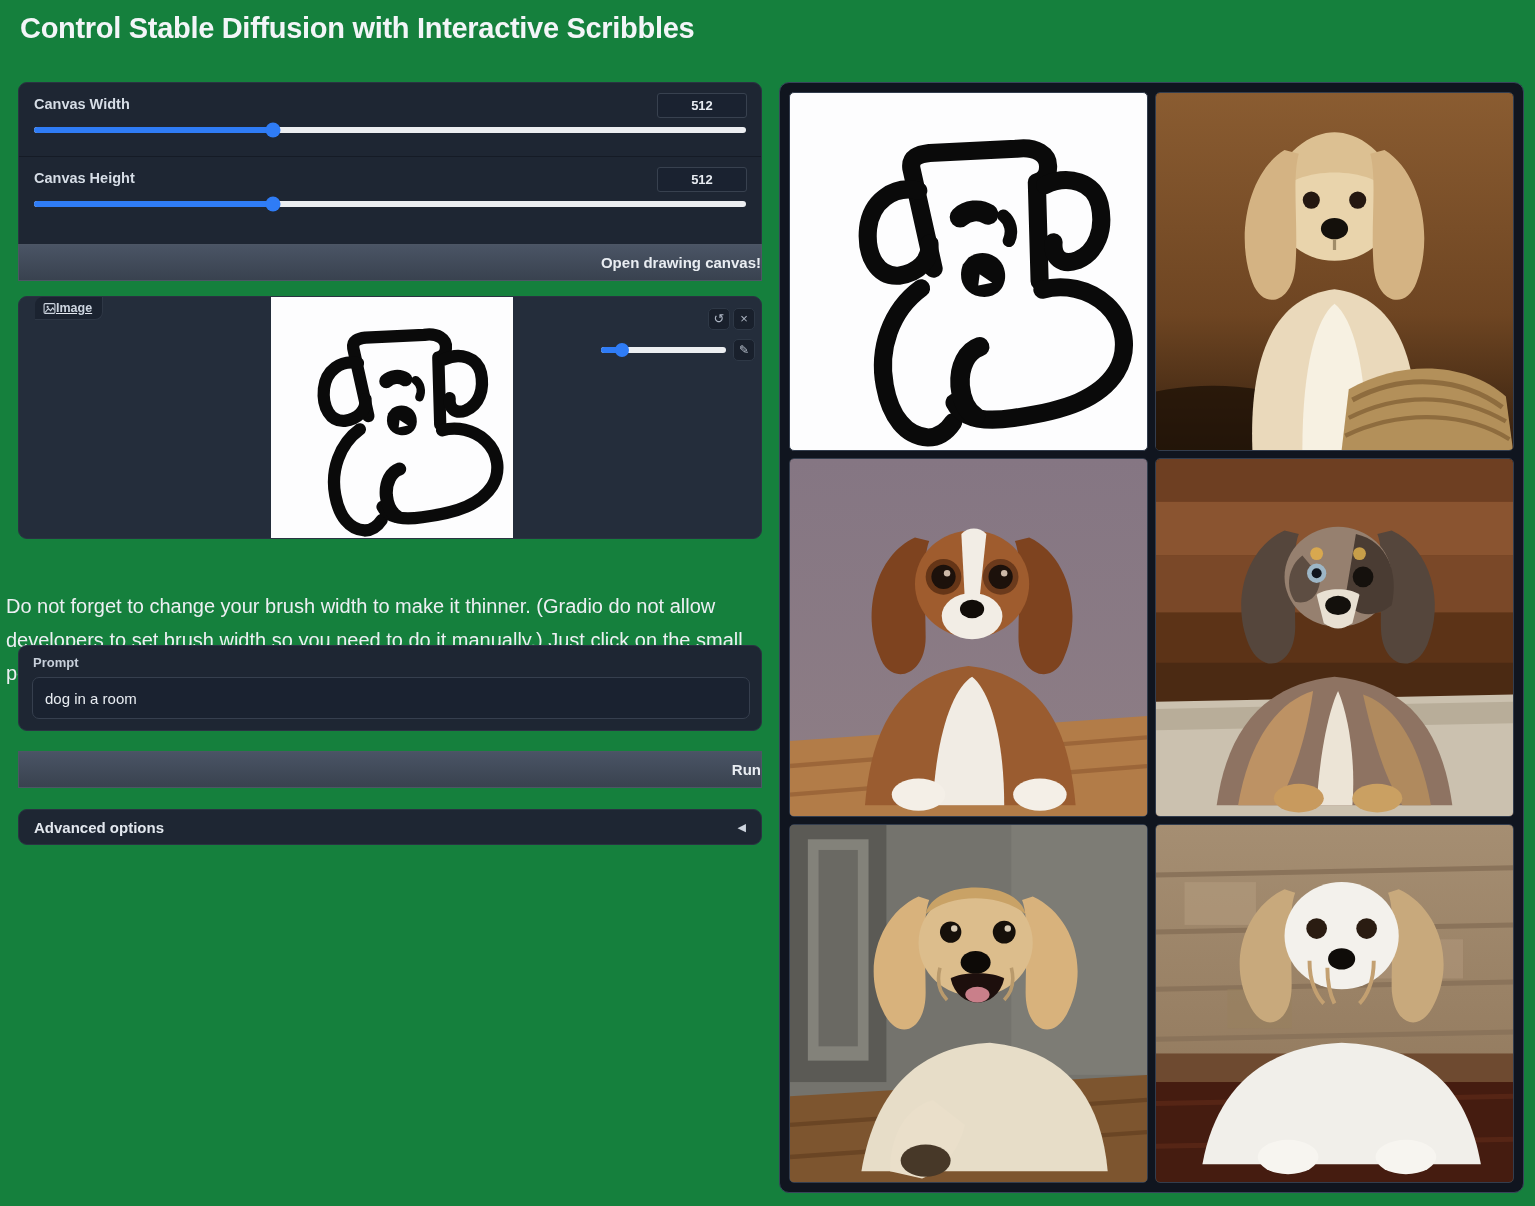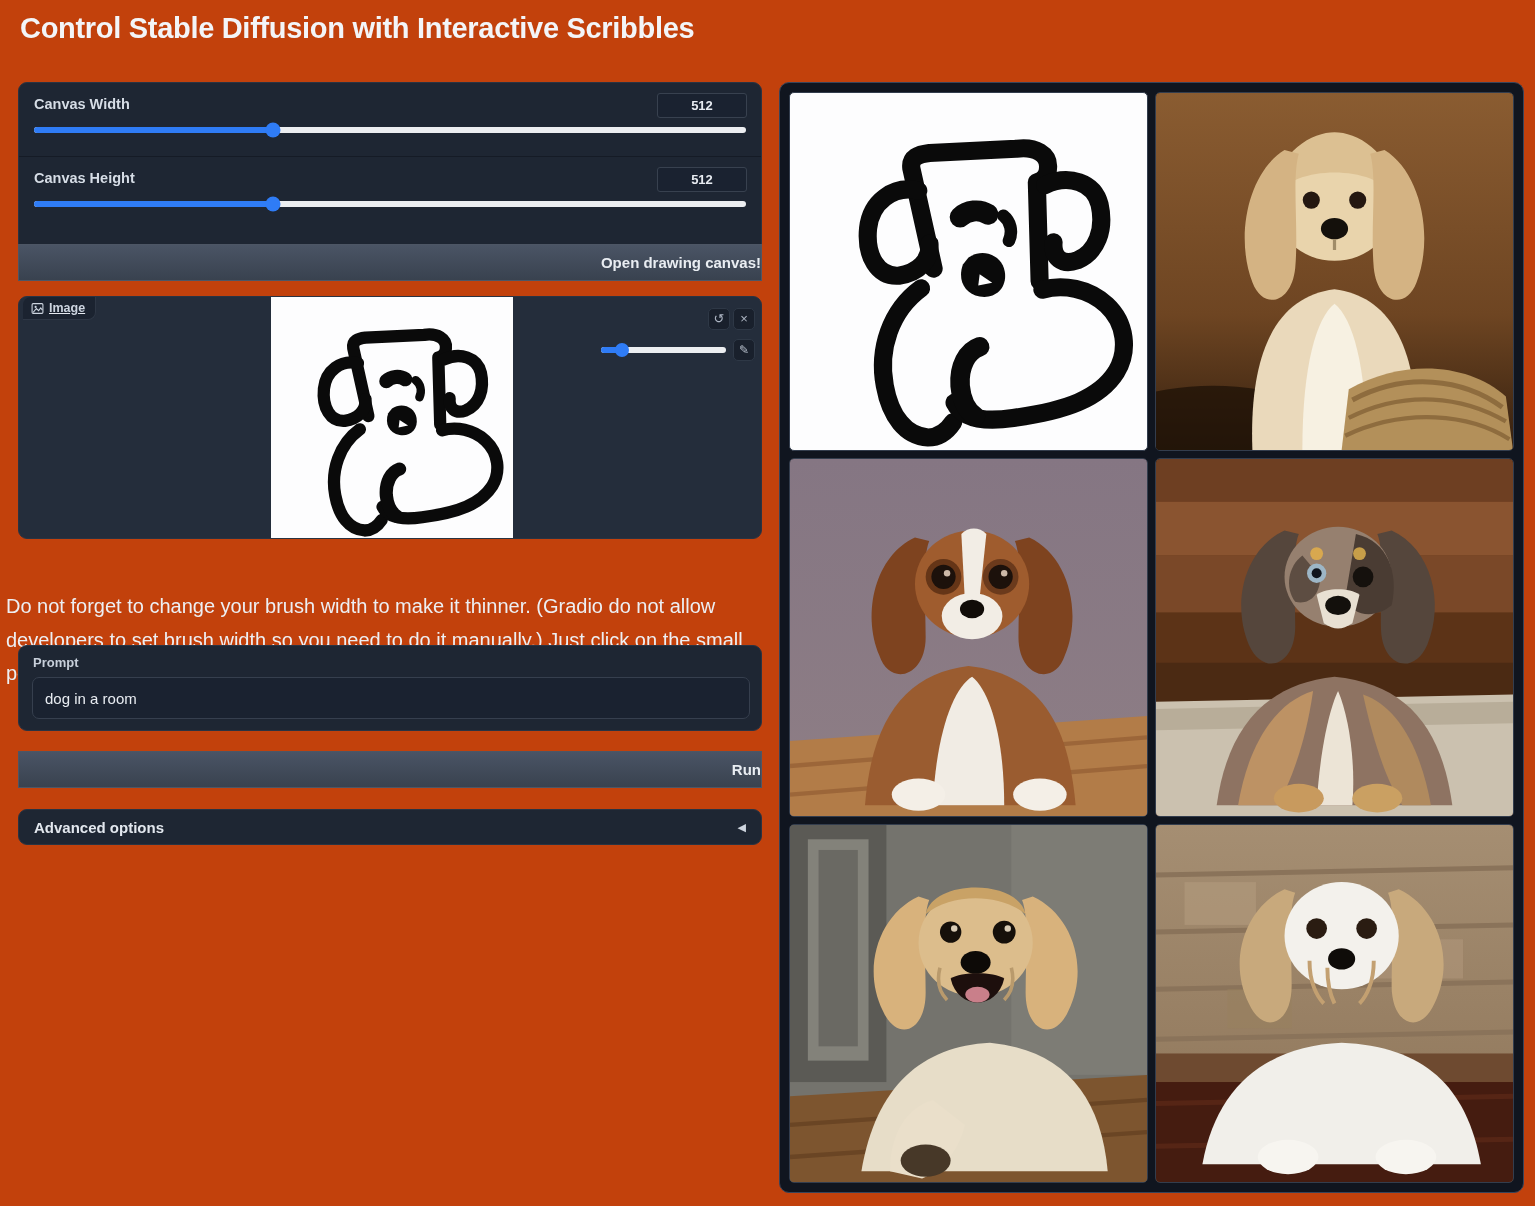--- a/index.html
+++ b/index.html
@@ -1,18 +1,18 @@
 <!DOCTYPE html>
 <html><head>
 <meta charset="utf-8">
 <style>
   * { margin:0; padding:0; box-sizing:border-box; }
   html,body { background:#0d111d; }
   body { font-family:"Liberation Sans", sans-serif; color:#e5e9f0; }
-  .app { position:relative; width:1535px; height:1206px; background:#c2410c; overflow:hidden; }
+  .app { position:relative; width:1535px; height:1206px; background:#15803d; overflow:hidden; }
 
   .page-title { position:absolute; left:20px; top:12px; font-size:29px; font-weight:700;
     color:#f3f5f8; letter-spacing:-0.3px; }
 
   
   .panel { position:absolute; background:#1e2633; border:1px solid #2a3342; border-radius:9px; }
   .sliders-panel { left:18px; top:82px; width:744px; height:184px; }
   .slider-row { position:absolute; left:0; width:100%; height:72px; }
   .slider-row.r2 { top:73px; border-top:1px solid #151b26; }
   .blk-label { position:absolute; left:15px; top:13px; font-size:14.5px; font-weight:600; color:#d6dde6; }
@@ -27,23 +27,23 @@
   
   .big-btn { position:absolute; left:18px; width:744px; height:37px;
     background:linear-gradient(180deg,#4a5465,#39424f); border:1px solid #4d5665; border-radius:0;
     color:#e9edf2; font-size:15px; font-weight:700; text-align:right; line-height:35px; cursor:pointer; }
   .open-btn { top:244px; }
   .run-btn  { top:751px; }
 
   
   .image-block { position:absolute; left:18px; top:296px; width:744px; height:243px;
     background:#242d3b; border:1px solid #2a3342; border-radius:9px; }
-  .img-chip { position:absolute; left:4px; top:0; height:23px; padding:0 10px 0 8px;
+  .img-chip { position:absolute; left:16px; top:0; height:23px; padding:0 10px 0 8px;
     background:#1b2330; border-right:1px solid #2e3745; border-bottom:1px solid #2e3745;
-    border-radius:8px 0 8px 0; display:flex; align-items:center; gap:5px; z-index:3;text-decoration:underline; }
+    border-radius:8px 0 8px 0; display:flex; align-items:center; z-index:3;text-decoration:underline; }
   .img-chip span.txt { font-size:12.5px; font-weight:700; color:#ccd4df; }
   .draw-canvas { position:absolute; left:252px; top:0; width:242px; height:241px; background:#fdfdfe; }
   .tool-btn { position:absolute; width:22px; height:22px; background:#19202c; border:1px solid #2e3846;
     border-radius:5px; color:#aeb6c4; font-size:13px; line-height:20px; text-align:center; cursor:pointer; }
   .undo-btn { right:31px; top:11px; }
   .close-btn { right:6px; top:11px; }
   .brush-btn { right:6px; top:42px; font-size:12px; color:#b9c1cd; }
   .brush-track { position:absolute; right:35px; top:50px; width:125px; height:6px; background:#eceef1; border-radius:3px; }
 
   .note { position:absolute; left:6px; top:558px; width:741px; font-size:20px; line-height:1.68;

